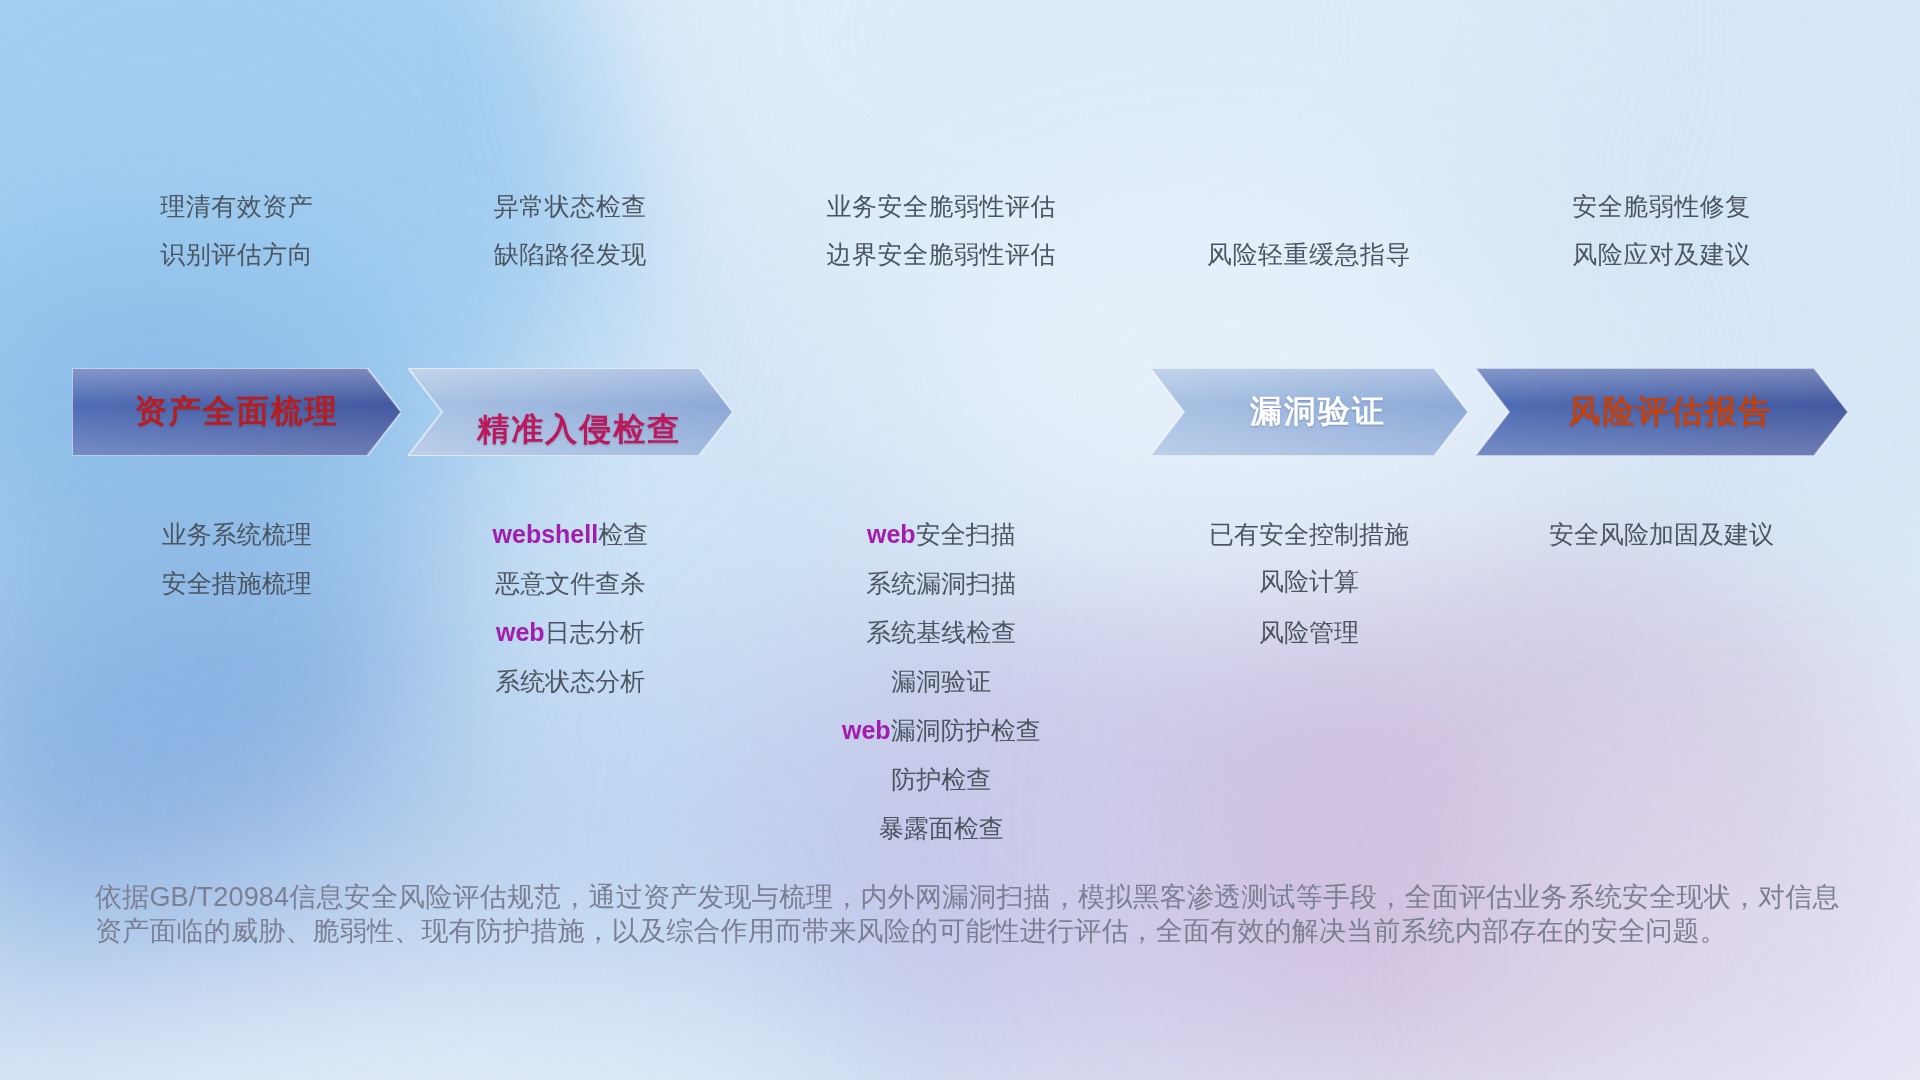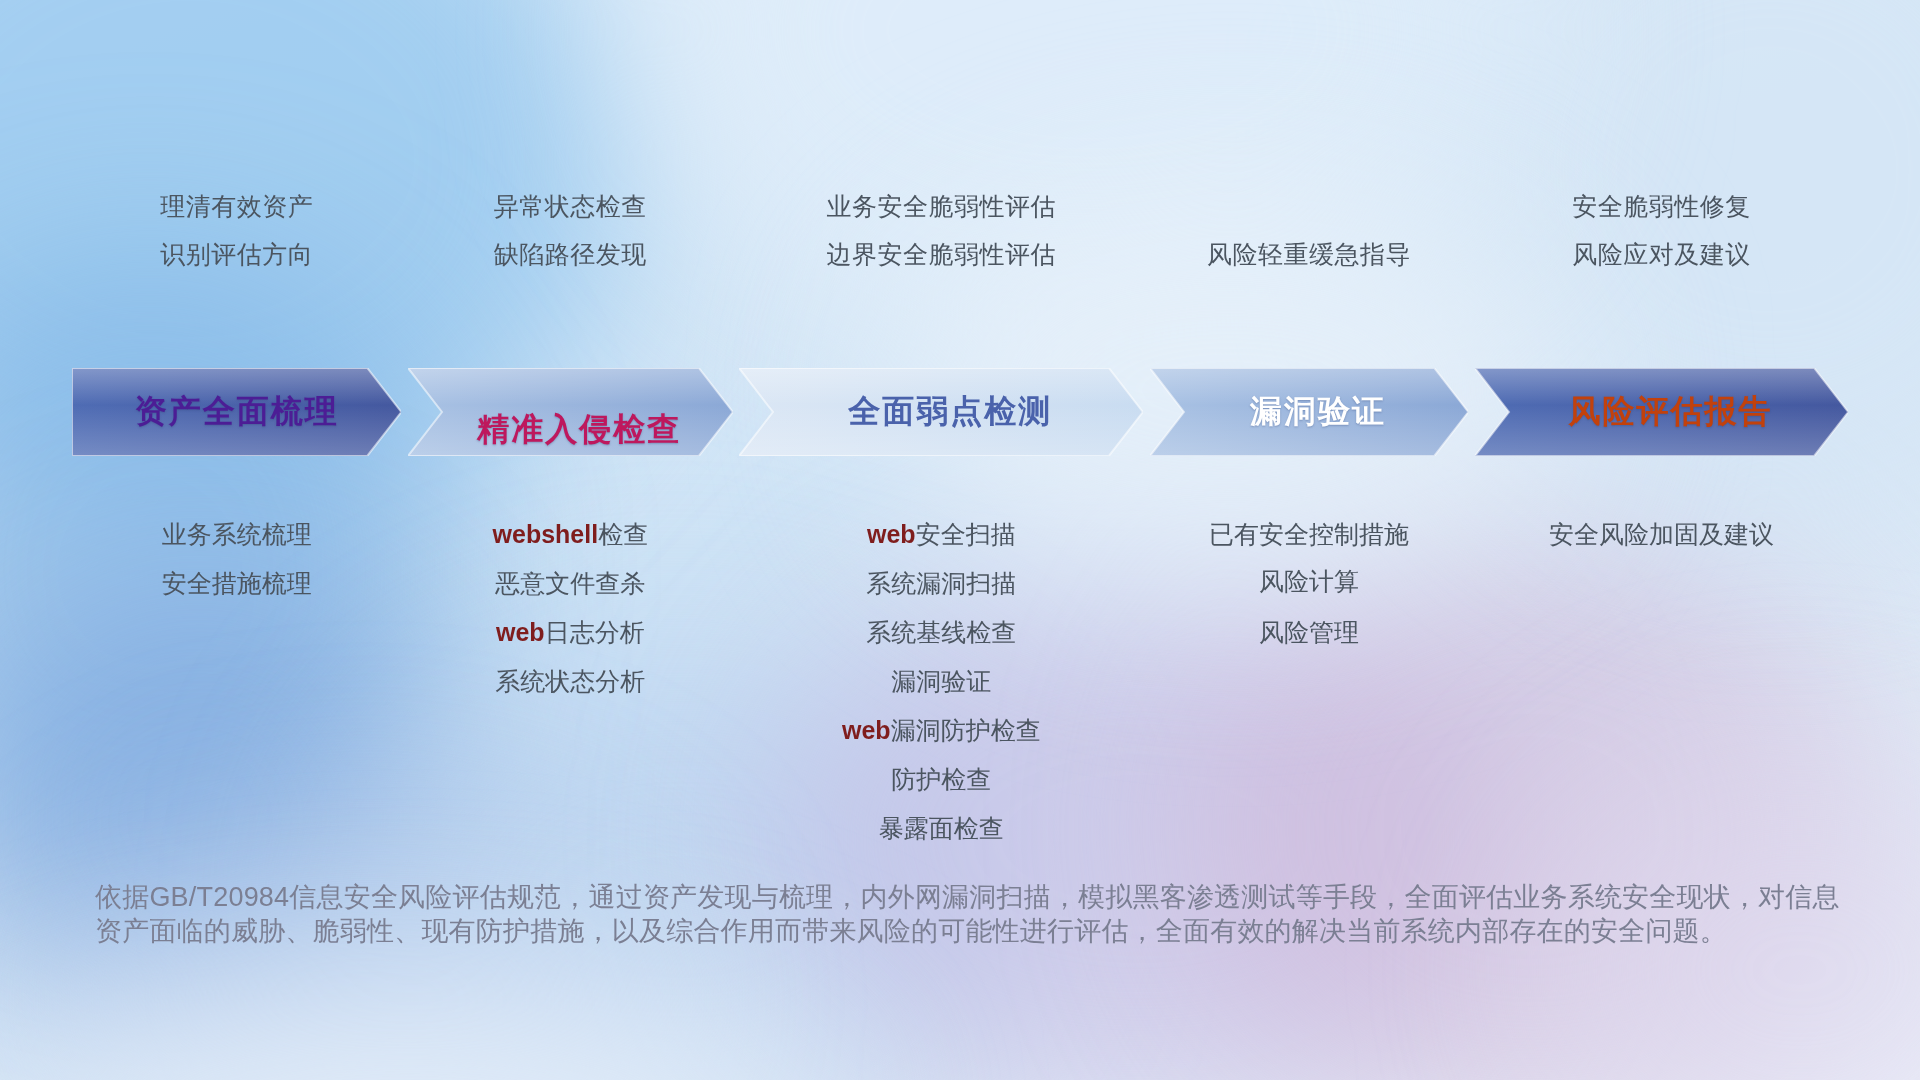--- a/index.html
+++ b/index.html
@@ -47,21 +47,21 @@
     font-size:32px;font-weight:bold;letter-spacing:2px;
     white-space:nowrap;position:relative;z-index:3;
   }
   .chev .shape{position:absolute;inset:0;z-index:1;}
 
   
   .bcap{
     color:#4b5560;font-size:25px;line-height:1;white-space:nowrap;
     position:absolute;
   }
-  .bcap b{font-weight:bold;color:#7f1d1d;}
+  .bcap b{font-weight:bold;color:#a21caf;}
 
   
   #footer{
     position:absolute;left:95px;top:880px;width:1500px;
     color:#7b7f93;font-size:27px;line-height:34px;
     letter-spacing:.2px;
   }
   #footer .fl{display:block;white-space:nowrap;}
 </style>
 </head>
@@ -106,59 +106,40 @@
             <linearGradient id="g0v" x1="0" y1="0" x2="0" y2="1">
               <stop offset="0%" stop-color="#ffffff" stop-opacity=".30"></stop>
               <stop offset="42%" stop-color="#ffffff" stop-opacity="0"></stop>
               <stop offset="100%" stop-color="#ffffff" stop-opacity=".22"></stop>
             </linearGradient>
           </defs>
           <path d="M0,0 H295.29542645241037 L329.29542645241037,44 L295.29542645241037,88 H0 Z" fill="url(#g0)"></path>
           <path d="M0,0 H295.29542645241037 L329.29542645241037,44 L295.29542645241037,88 H0 Z" fill="url(#g0v)"></path>
           <path d="M0,0 H295.29542645241037 L329.29542645241037,44 L295.29542645241037,88 H0 Z" fill="none" stroke="rgba(255,255,255,.55)" stroke-width="2"></path>
         </svg>
-        <span class="label" style="color:#4c1d95;text-shadow:0 1px 2px rgba(50,70,120,.35);">资产全面梳理</span>
+        <span class="label" style="color:#b91c1c;text-shadow:0 1px 2px rgba(50,70,120,.35);">资产全面梳理</span>
       </div>
       <div class="chev" style="left: 335.881px; width: 324.905px;">
         <svg class="shape" viewBox="0 0 324.90482076637824 88" preserveAspectRatio="none">
           <defs>
             <linearGradient id="g1" x1="0" y1="0" x2="1" y2="0">
               <stop offset="0%" stop-color="#a9c2e4"></stop>
               <stop offset="100%" stop-color="#8ba8d6"></stop>
             </linearGradient>
             <linearGradient id="g1v" x1="0" y1="0" x2="0" y2="1">
               <stop offset="0%" stop-color="#ffffff" stop-opacity=".30"></stop>
               <stop offset="42%" stop-color="#ffffff" stop-opacity="0"></stop>
               <stop offset="100%" stop-color="#ffffff" stop-opacity=".22"></stop>
             </linearGradient>
           </defs>
           <path d="M0,0 H290.90482076637824 L324.90482076637824,44 L290.90482076637824,88 H0 L34,44 Z" fill="url(#g1)"></path>
           <path d="M0,0 H290.90482076637824 L324.90482076637824,44 L290.90482076637824,88 H0 L34,44 Z" fill="url(#g1v)"></path>
           <path d="M0,0 H290.90482076637824 L324.90482076637824,44 L290.90482076637824,88 H0 L34,44 Z" fill="none" stroke="rgba(255,255,255,.55)" stroke-width="2"></path>
         </svg>
         <span class="label" style="color:#be185d;text-shadow:0 1px 2px rgba(50,70,120,.35);padding-left:18px;margin-top:36px;">精准入侵检查</span>
-      </div>
-      <div class="chev" style="left: 667.372px; width: 403.936px;">
-        <svg class="shape" viewBox="0 0 403.9357231149568 88" preserveAspectRatio="none">
-          <defs>
-            <linearGradient id="g2" x1="0" y1="0" x2="1" y2="0">
-              <stop offset="0%" stop-color="#dbe7f5"></stop>
-              <stop offset="100%" stop-color="#c9dcf1"></stop>
-            </linearGradient>
-            <linearGradient id="g2v" x1="0" y1="0" x2="0" y2="1">
-              <stop offset="0%" stop-color="#ffffff" stop-opacity=".30"></stop>
-              <stop offset="42%" stop-color="#ffffff" stop-opacity="0"></stop>
-              <stop offset="100%" stop-color="#ffffff" stop-opacity=".22"></stop>
-            </linearGradient>
-          </defs>
-          <path d="M0,0 H369.9357231149568 L403.9357231149568,44 L369.9357231149568,88 H0 L34,44 Z" fill="url(#g2)"></path>
-          <path d="M0,0 H369.9357231149568 L403.9357231149568,44 L369.9357231149568,88 H0 L34,44 Z" fill="url(#g2v)"></path>
-          <path d="M0,0 H369.9357231149568 L403.9357231149568,44 L369.9357231149568,88 H0 L34,44 Z" fill="none" stroke="rgba(255,255,255,.55)" stroke-width="2"></path>
-        </svg>
-        <span class="label" style="color:#4a62ab;padding-left:18px;">全面弱点检测</span>
       </div>
       <div class="chev" style="left: 1077.89px; width: 318.319px;">
         <svg class="shape" viewBox="0 0 318.31891223733004 88" preserveAspectRatio="none">
           <defs>
             <linearGradient id="g3" x1="0" y1="0" x2="1" y2="0">
               <stop offset="0%" stop-color="#a9c2e4"></stop>
               <stop offset="100%" stop-color="#8ba8d6"></stop>
             </linearGradient>
             <linearGradient id="g3v" x1="0" y1="0" x2="0" y2="1">
               <stop offset="0%" stop-color="#ffffff" stop-opacity=".30"></stop>

